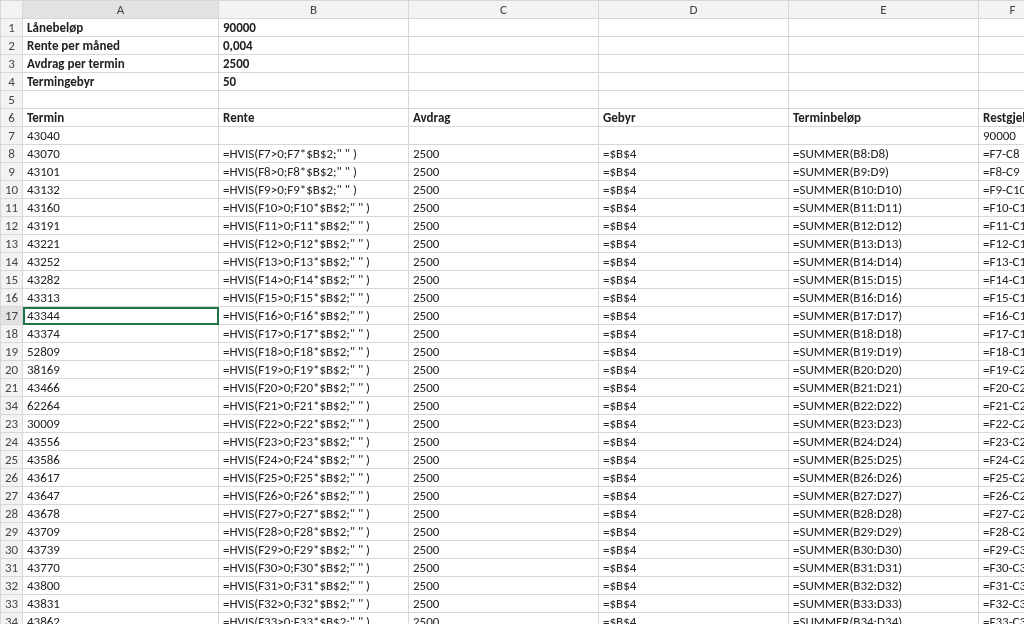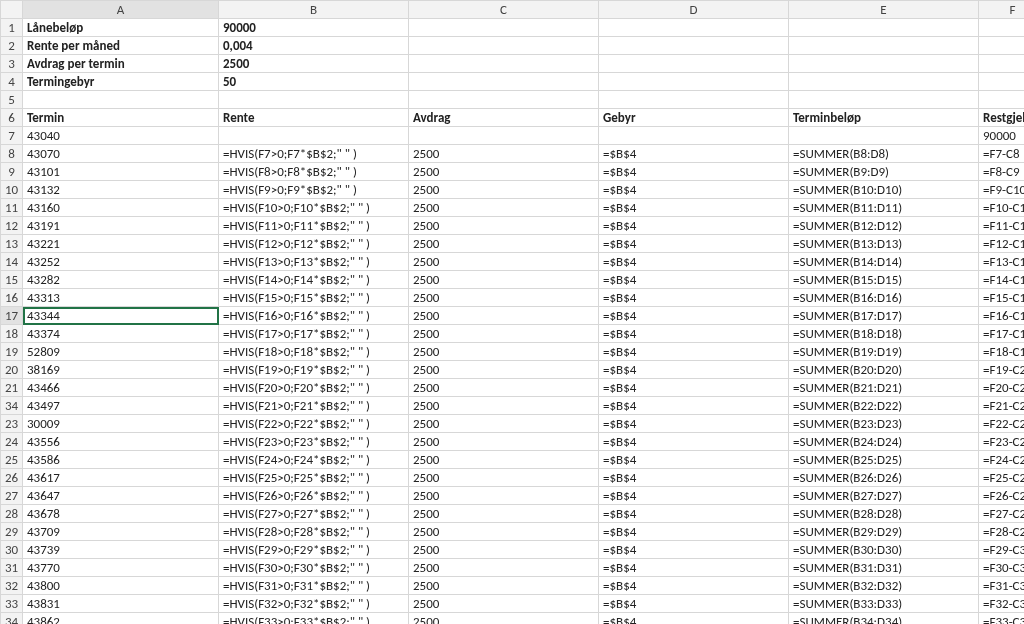--- a/index.html
+++ b/index.html
@@ -266,21 +266,21 @@
         <th class="rowhdr">21</th>
         <td>43466</td>
         <td>=HVIS(F20&gt;0;F20*$B$2;" " )</td>
         <td>2500</td>
         <td>=$B$4</td>
         <td>=SUMMER(B21:D21)</td>
         <td>=F20-C21</td>
       </tr>
       <tr>
         <th class="rowhdr">34</th>
-        <td>43497</td>
+        <td>62264</td>
         <td>=HVIS(F21&gt;0;F21*$B$2;" " )</td>
         <td>2500</td>
         <td>=$B$4</td>
         <td>=SUMMER(B22:D22)</td>
         <td>=F21-C22</td>
       </tr>
       <tr>
         <th class="rowhdr">23</th>
         <td>30009</td>
         <td>=HVIS(F22&gt;0;F22*$B$2;" " )</td>

